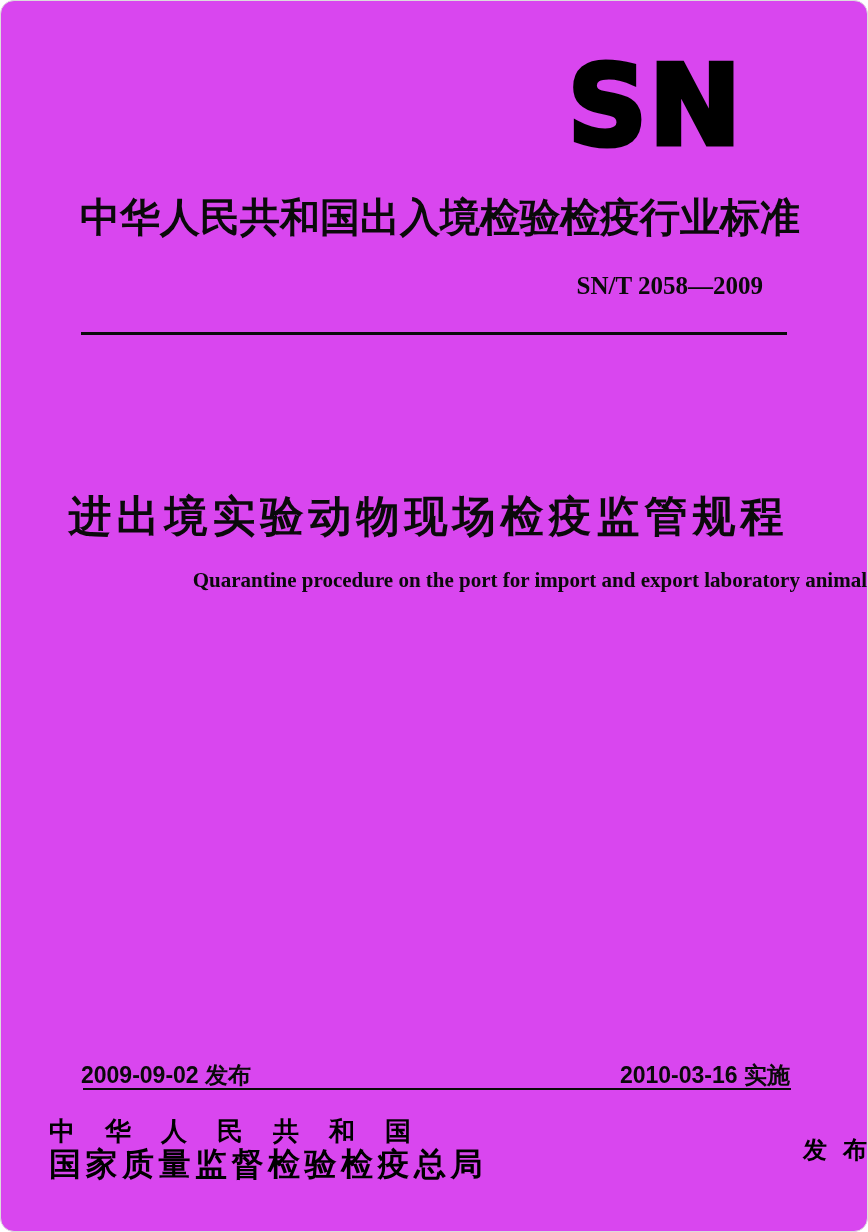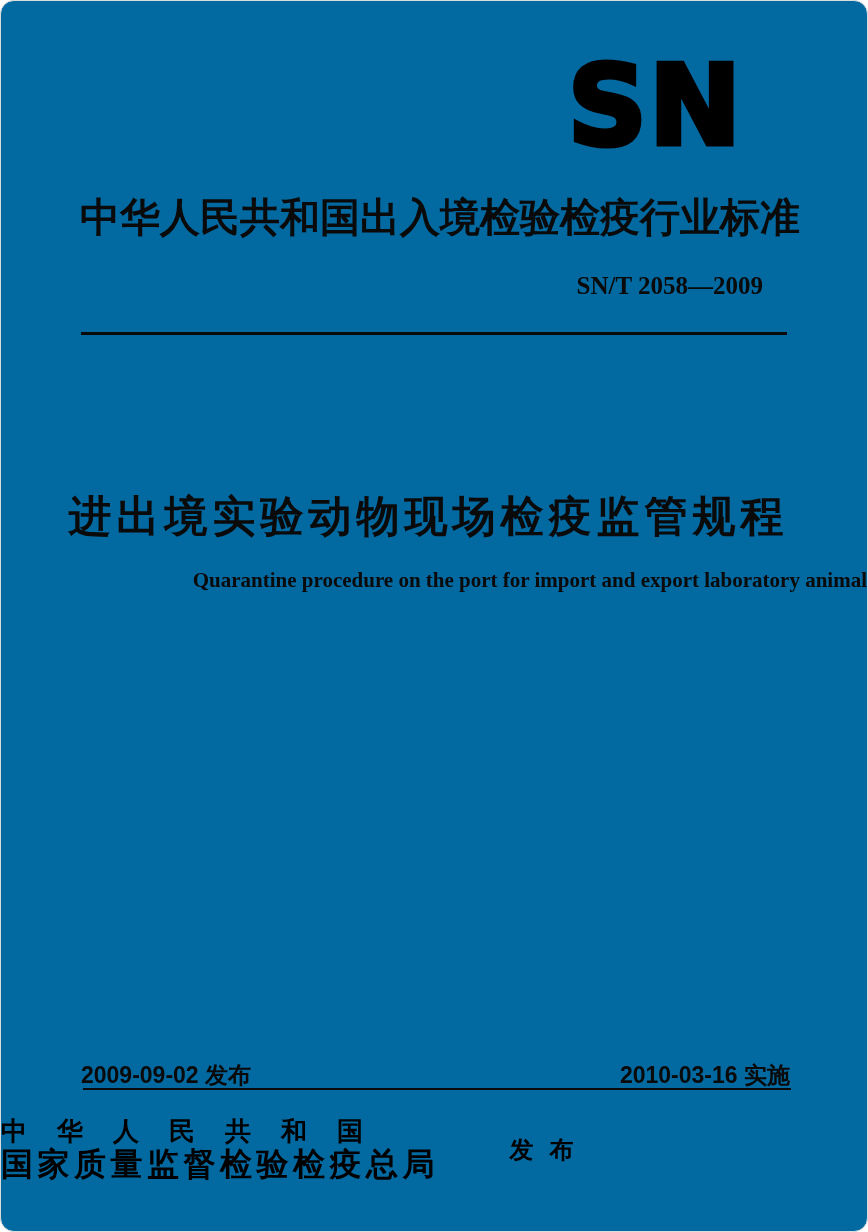--- a/index.html
+++ b/index.html
@@ -5,21 +5,21 @@
   * { margin: 0; padding: 0; box-sizing: border-box; }
   html, body {
     background: #ffffff;
     font-family: "Liberation Sans", sans-serif;
     color: #0a0a0a;
   }
   .page {
     position: relative;
     width: 868px;
     height: 1232px;
-    background: #0369a1;
+    background: #d946ef;
     border: 1px solid #dcdcdc;
     border-radius: 14px;
     overflow: hidden;
   }
 
   
   .sn-logo {
     position: absolute;
     top: 50px;
     right: 124px;
@@ -116,26 +116,27 @@
     white-space: nowrap;
     gap: 48px;
   }
 
   .publisher {
     position: absolute;
     top: 1119px;
     left: 0;
     right: 0;
     display: flex;
-    justify-content: flex-start;
+    justify-content: space-between;
     align-items: center;
-    gap: 35px;
+    gap: 24px;
     font-family: "Liberation Serif", serif;
     font-weight: bold;
     color: #000;
+    padding-left: 48px;
   }
   .pub-names {
     display: flex;
     flex-direction: column;
   }
   .pub-line1 {
     font-size: 26px;
     line-height: 0.95;
     letter-spacing: 30px;
     margin-right: -30px;

